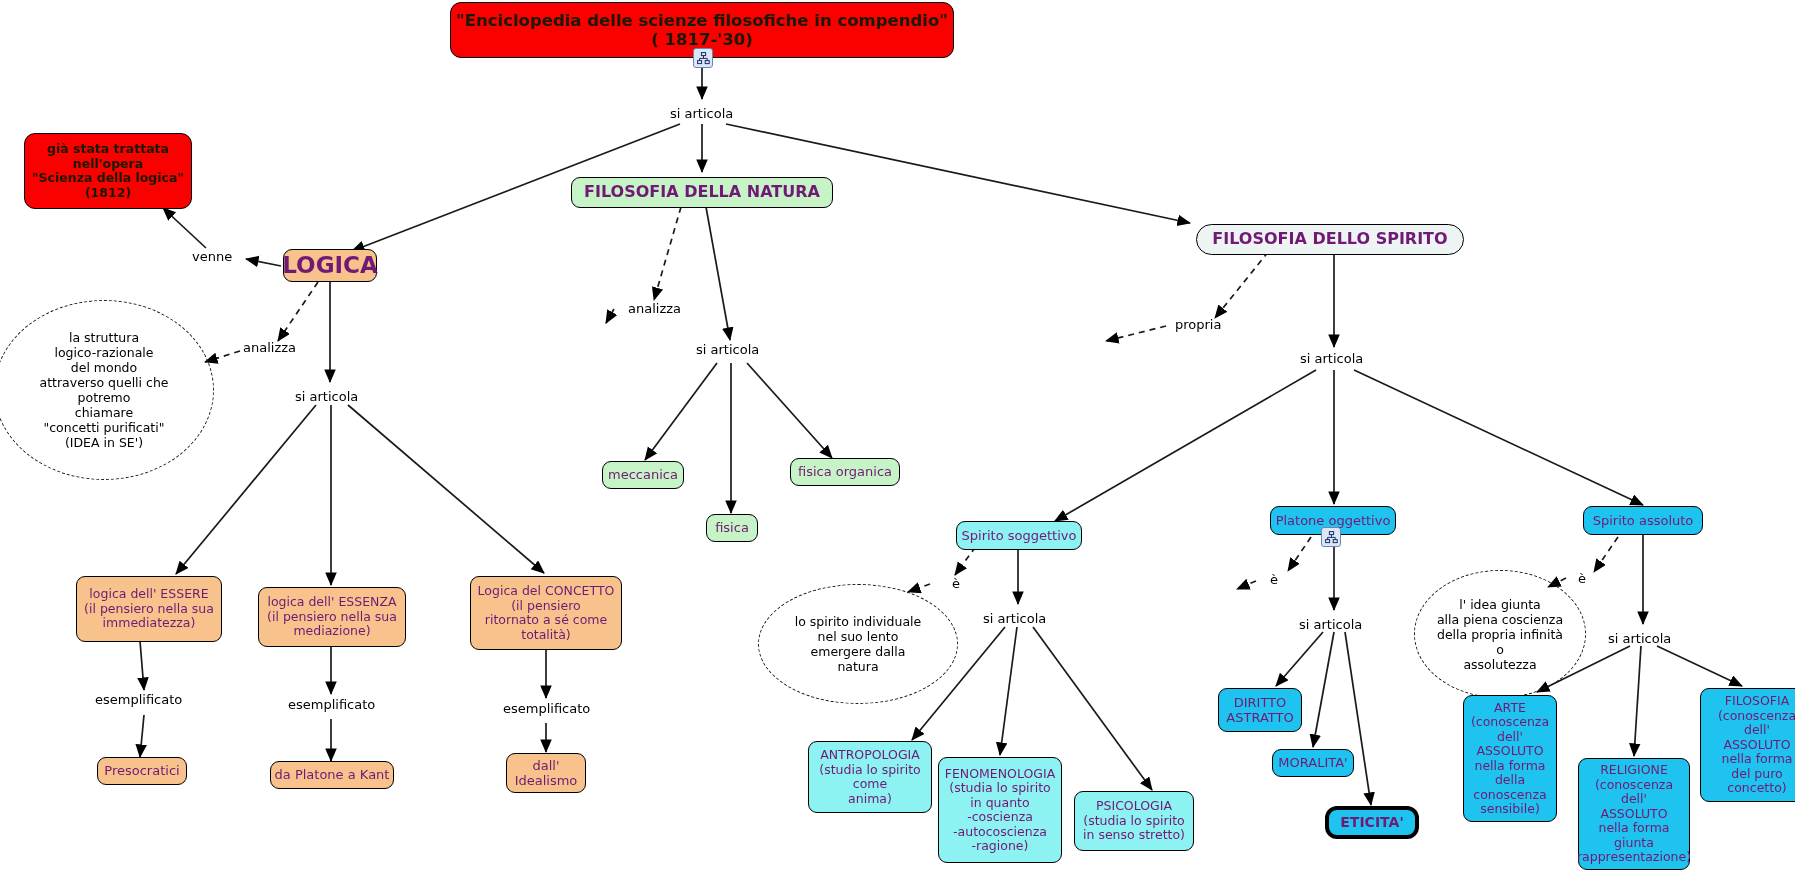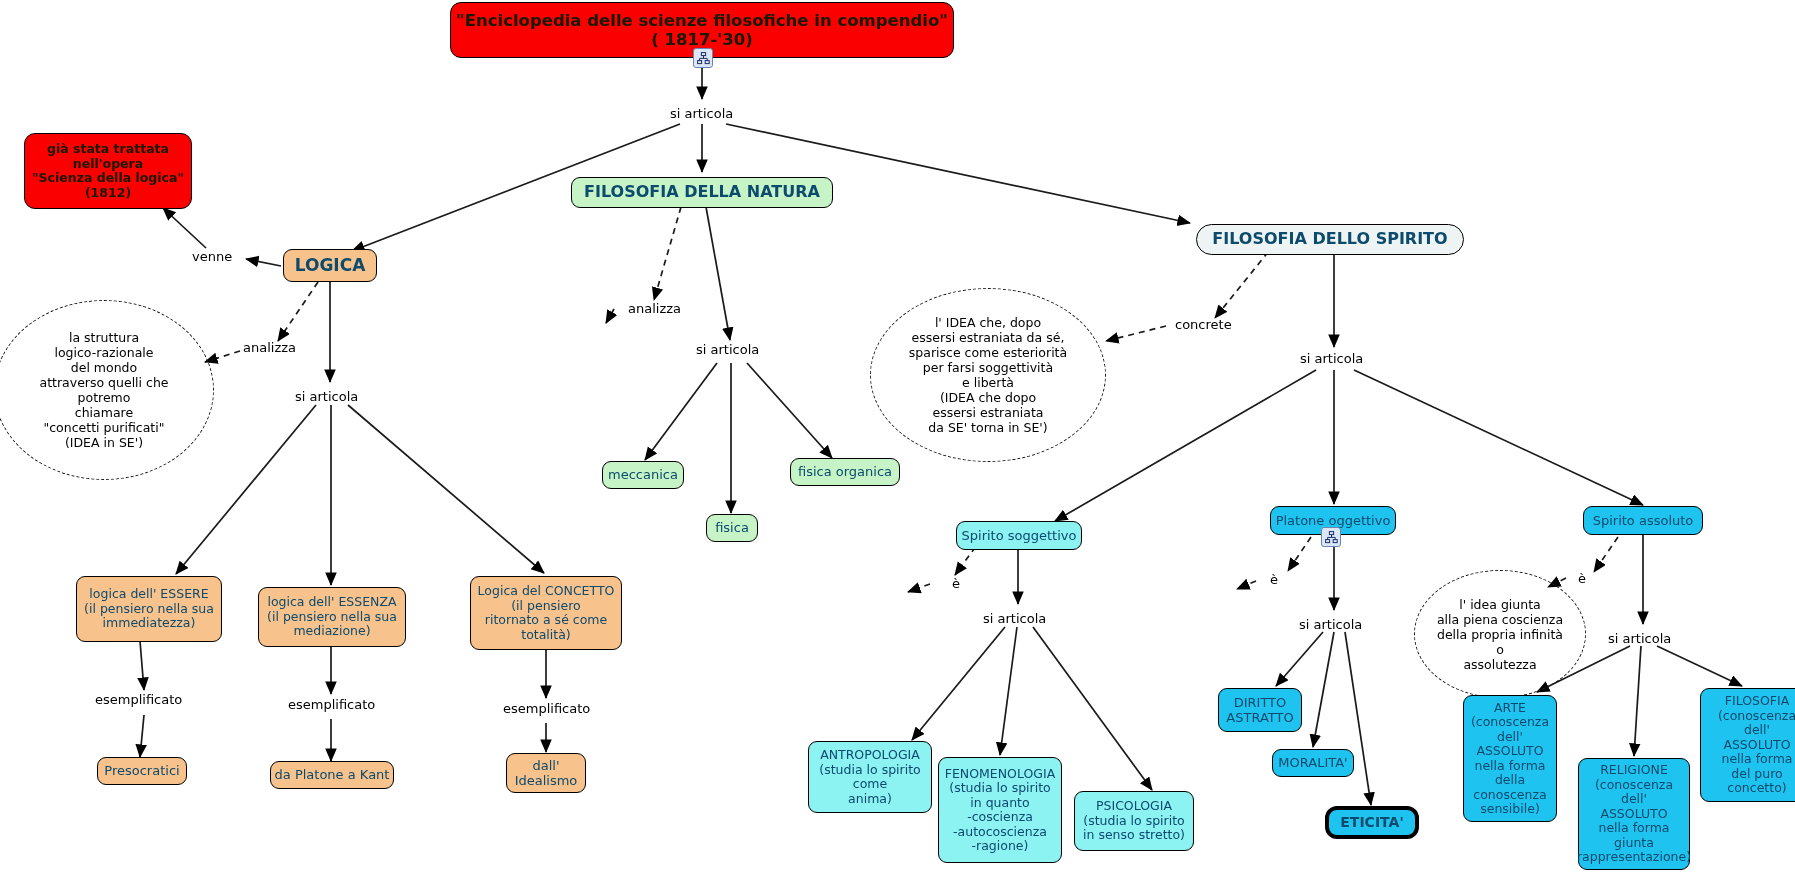--- a/index.html
+++ b/index.html
@@ -1,21 +1,21 @@
 <!DOCTYPE html>
 <html><head>
 <meta charset="utf-8">
 <title>Concept Map</title>
 <style>
   html,body{margin:0;padding:0;background:#ffffff;}
   body{font-family:"DejaVu Sans","Liberation Sans",sans-serif;}
   #stage{position:relative;width:1795px;height:881px;background:#fff;overflow:hidden;}
   #wires{position:absolute;left:0;top:0;width:1795px;height:881px;}
   .node{position:absolute;box-sizing:border-box;display:flex;align-items:center;
-        justify-content:center;text-align:center;color:#0c4a6e;line-height:1.16;
+        justify-content:center;text-align:center;color:#701a75;line-height:1.16;
         border:1.6px solid #000;border-radius:9px;z-index:5;}
   .node span{display:block;white-space:pre-line;}
   .red{background:#fa0000;color:#1a1a00;font-weight:bold;border-radius:11px;}
   .orange{background:#f8c28c;}
   .green{background:#c6f4c6;}
   .lightgrey{background:#eef4f4;font-weight:bold;}
   .cyan{background:#8cf2f2;}
   .blue{background:#1fc3ef;}
   .bold{font-weight:bold;}
   .thick{border-width:4px;border-radius:12px;}
@@ -153,21 +153,21 @@
     </svg>
   </div>
 
   <div class="node red" style="left:24px;top:133px;width:168px;height:76px;font-size:12.5px;">
     <span>già stata trattata
 nell'opera
 "Scienza della logica"
 (1812)</span>
   </div>
 
-  <div class="node orange bold" style="left:283px;top:249px;width:94px;height:33px;font-size:17px;">
+  <div class="node orange bold" style="left:283px;top:249px;width:94px;height:33px;font-size:23px;">
     <span>LOGICA</span>
   </div>
 
   <div class="node green bold" style="left:571px;top:177px;width:262px;height:31px;font-size:16px;">
     <span>FILOSOFIA DELLA NATURA</span>
   </div>
 
   <div class="node lightgrey" style="left:1196px;top:224px;width:268px;height:31px;font-size:16px;border-radius:16px;">
     <span>FILOSOFIA DELLO SPIRITO</span>
   </div>
@@ -307,31 +307,27 @@
 logico-razionale
 del mondo
 attraverso quelli che
 potremo
 chiamare
 "concetti purificati"
 (IDEA in SE')</span>
   </div>
 
 
-  <div class="ellipse" style="left:870px;top:288px;width:236px;height:174px;font-size:12.5px;">
-    <span>l' IDEA che, dopo
-essersi estraniata da sé,
-sparisce come esteriorità
-per farsi soggettività
-e libertà
-(IDEA che dopo
-essersi estraniata
-da SE' torna in SE')</span>
-  </div>
-
+
+  <div class="ellipse" style="left:758px;top:584px;width:200px;height:120px;font-size:12.5px;">
+    <span>lo spirito individuale
+nel suo lento
+emergere dalla
+natura</span>
+  </div>
 
 
   <div class="ellipse" style="left:1414px;top:570px;width:172px;height:128px;font-size:12.5px;">
     <span>l' idea giunta
 alla piena coscienza
 della propria infinità
 o
 assolutezza</span>
   </div>
 
@@ -356,21 +352,21 @@
   <div class="lbl" style="left:503px;top:702px;font-size:13px;">
     <span>esemplificato</span>
   </div>
   <div class="lbl" style="left:628px;top:302px;font-size:13px;">
     <span>analizza</span>
   </div>
   <div class="lbl" style="left:696px;top:343px;font-size:13px;">
     <span>si articola</span>
   </div>
   <div class="lbl" style="left:1175px;top:318px;font-size:13px;">
-    <span>concrete</span>
+    <span>propria</span>
   </div>
   <div class="lbl" style="left:1300px;top:352px;font-size:13px;">
     <span>si articola</span>
   </div>
   <div class="lbl" style="left:952px;top:577px;font-size:13px;">
     <span>è</span>
   </div>
   <div class="lbl" style="left:1270px;top:573px;font-size:13px;">
     <span>è</span>
   </div>

